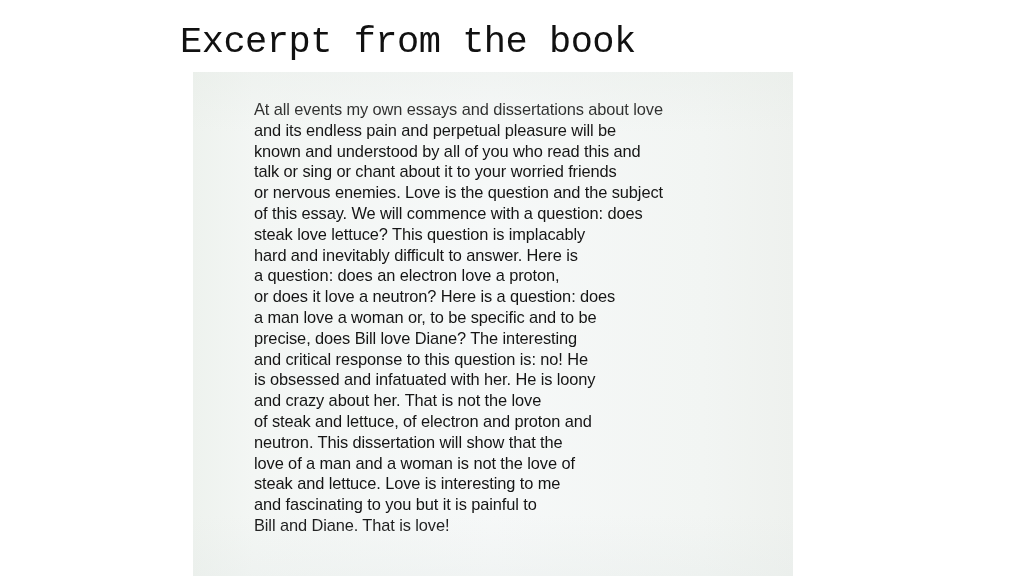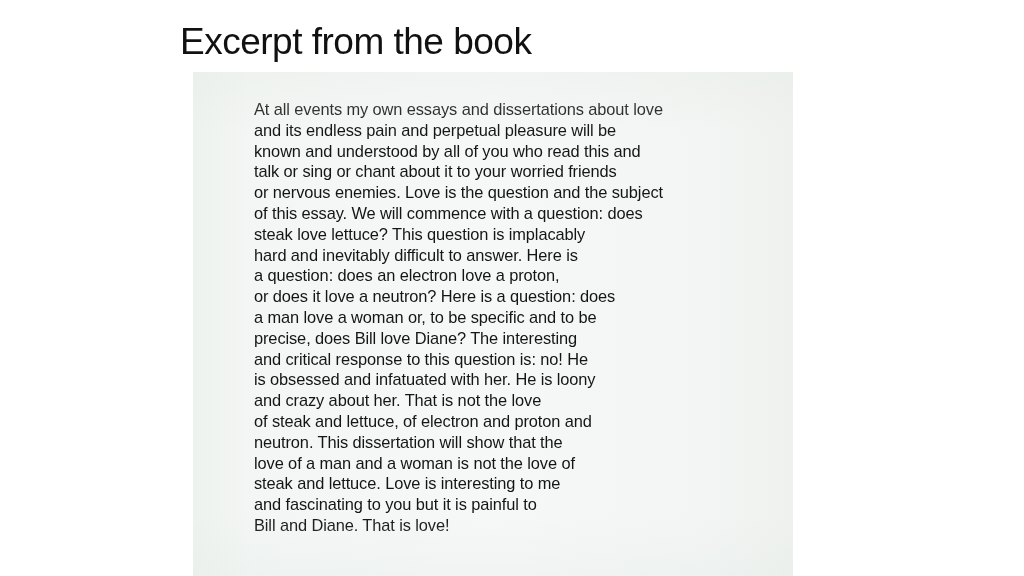--- a/index.html
+++ b/index.html
@@ -14,21 +14,21 @@
       position: relative;
       width: 1024px;
       height: 576px;
       background: #ffffff;
     }
     .slide-title {
       position: absolute;
       left: 180px;
       top: 20px;
       margin: 0;
-      font-family: Liberation Sans, sans-serif;
+      font-family: Liberation Mono, monospace;
       font-weight: normal;
       font-size: 37px;
       letter-spacing: -0.5px;
       color: #111111;
       line-height: 1.2;
     }
     .scan {
       position: absolute;
       left: 193px;
       top: 72px;

